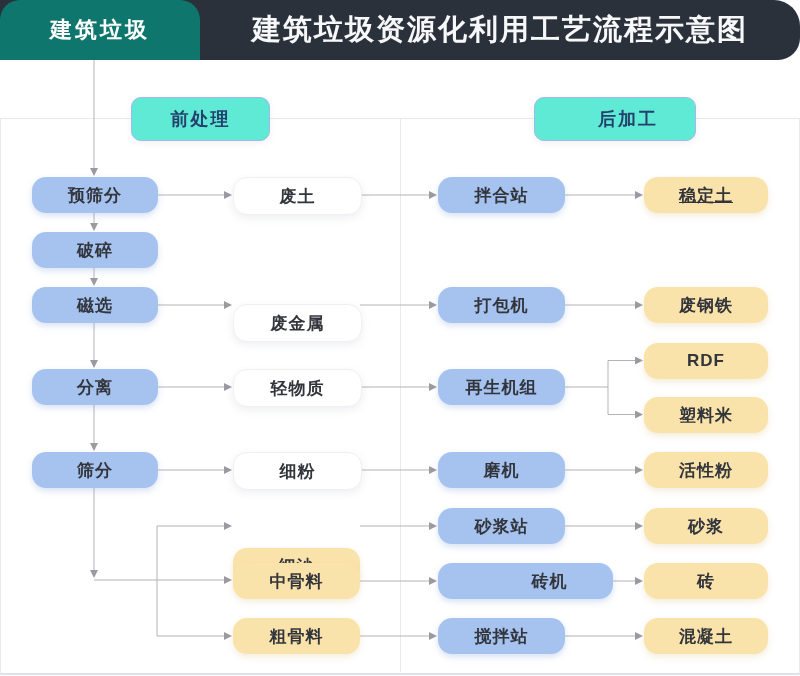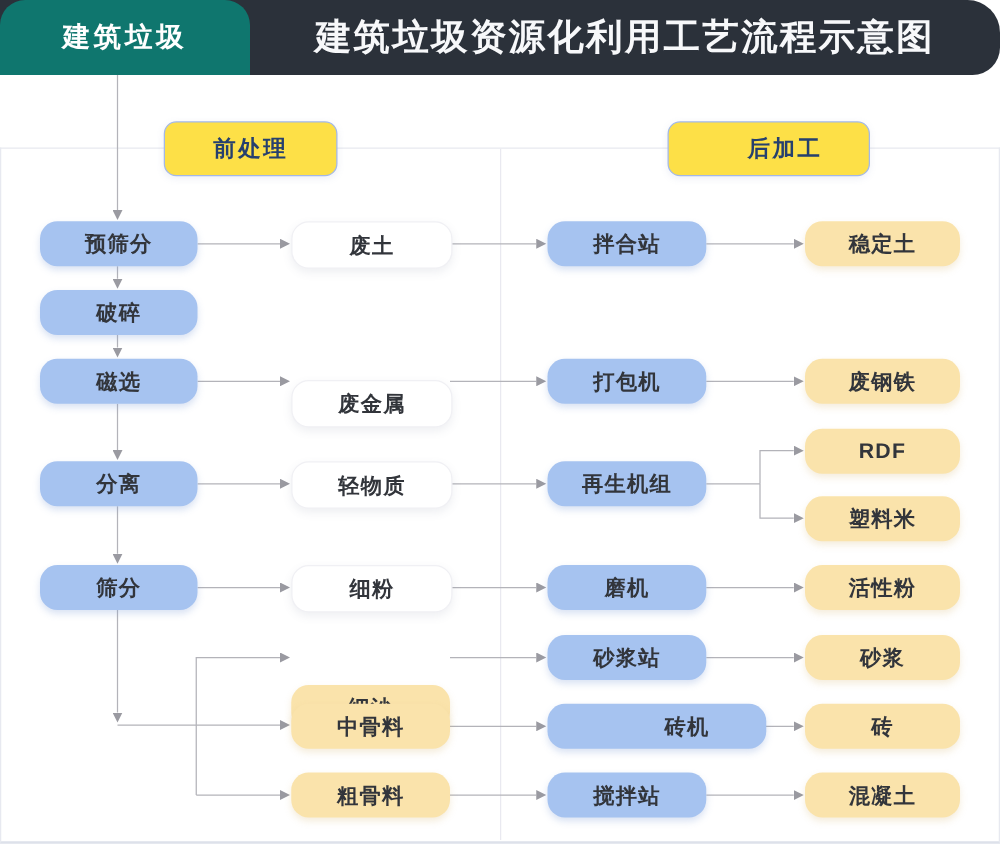--- a/index.html
+++ b/index.html
@@ -29,21 +29,21 @@
     position:absolute;left:0;top:118px;width:798px;height:554px;
     border:1px solid #e7e9f0;border-bottom:2px solid #dde1ea;
     background:#ffffff;z-index:1;
   }
   .divider{
     position:absolute;left:400px;top:119px;width:1px;height:553px;
     background:#e9e9f0;z-index:1;
   }
   
   .pill{
-    position:absolute;height:42px;background:#fde047;
+    position:absolute;height:42px;background:#5eead4;
     border:1px solid #a3b8e8;border-radius:10px;z-index:4;
     display:flex;align-items:center;justify-content:center;
     color:#26406e;font-size:18px;font-weight:bold;letter-spacing:2px;
     box-shadow:0 2px 6px rgba(120,140,190,.12);
   }
   
   .node{
     position:absolute;height:36px;border-radius:14px;z-index:3;
     display:flex;align-items:center;justify-content:center;
     font-size:17px;font-weight:600;color:#32353b;letter-spacing:1px;
@@ -133,20 +133,20 @@
 <div class="node yellow" style="left:233px;top:618px;width:127px;">粗骨料</div>
 
 <div class="node blue" style="left:438px;top:177px;width:127px;">拌合站</div>
 <div class="node blue" style="left:438px;top:287px;width:127px;">打包机</div>
 <div class="node blue" style="left:438px;top:369px;width:127px;">再生机组</div>
 <div class="node blue" style="left:438px;top:452px;width:127px;">磨机</div>
 <div class="node blue" style="left:438px;top:508px;width:127px;">砂浆站</div>
 <div class="node blue" style="left:438px;top:563px;width:127px;padding-left:48px;">砖机</div>
 <div class="node blue" style="left:438px;top:618px;width:127px;">搅拌站</div>
 
-<div class="node yellow" style="left:644px;top:177px;width:124px;">稳定土</div>
+<div class="node yellow" style="left:644px;top:177px;width:124px;text-decoration:underline;">稳定土</div>
 <div class="node yellow" style="left:644px;top:287px;width:124px;">废钢铁</div>
 <div class="node yellow" style="left:644px;top:343px;width:124px;">RDF</div>
 <div class="node yellow" style="left:644px;top:397px;width:124px;">塑料米</div>
 <div class="node yellow" style="left:644px;top:452px;width:124px;">活性粉</div>
 <div class="node yellow" style="left:644px;top:508px;width:124px;">砂浆</div>
 <div class="node yellow" style="left:644px;top:563px;width:124px;">砖</div>
 <div class="node yellow" style="left:644px;top:618px;width:124px;">混凝土</div>
 
 </body></html>

